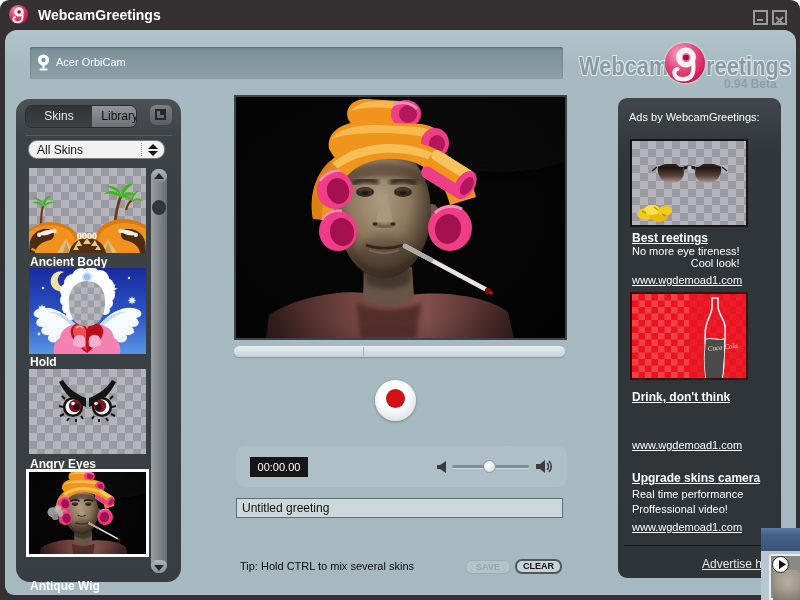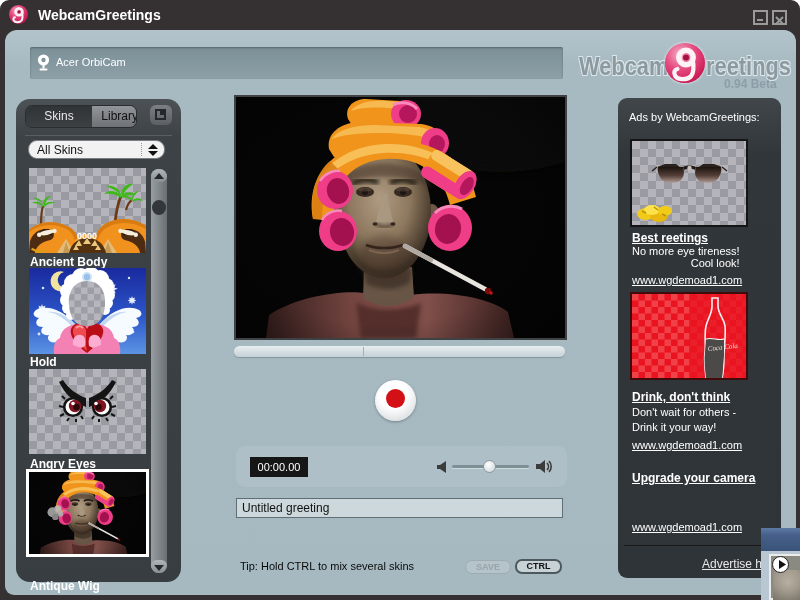--- a/index.html
+++ b/index.html
@@ -409,21 +409,21 @@
     <svg class="abs" style="left:531px; top:430px;" width="18" height="13" viewBox="0 0 18 13">
       <path d="M0 4 L4 4 L9 0 L9 13 L4 9 L0 9 Z" fill="#3c3c3c"></path>
       <path d="M11 3 A 5 5 0 0 1 11 10" stroke="#3c3c3c" stroke-width="1.6" fill="none"></path>
       <path d="M13 1 A 8 8 0 0 1 13 12" stroke="#3c3c3c" stroke-width="1.6" fill="none"></path>
     </svg>
 
     <div class="abs" style="left:231px; top:468px; width:327px; height:20px; background:#ccd8dc; border:1px solid #5f6f75; color:#111; font-size:12px; line-height:18px; padding-left:5px;">Untitled greeting</div>
 
     <div class="abs" style="left:235px; top:530px; color:#0a0a0a; font-size:11px;">Tip: Hold CTRL to mix several skins</div>
     <div class="abs" style="left:460px; top:530px; width:46px; height:14px; border-radius:7px; border:1px solid #9fadb2; background:#b5c4ca; color:#98a5aa; font-size:9px; font-weight:bold; text-align:center; line-height:12px;">SAVE</div>
-    <div class="abs" style="left:510px; top:529px; width:47px; height:15px; border-radius:7px; border:2px solid #4d585c; background:#c6d2d6; color:#111; font-size:9px; font-weight:bold; text-align:center; line-height:11px;">CTRL</div>
+    <div class="abs" style="left:510px; top:529px; width:47px; height:15px; border-radius:7px; border:2px solid #4d585c; background:#c6d2d6; color:#111; font-size:9px; font-weight:bold; text-align:center; line-height:11px;">CLEAR</div>
 
     <div class="abs" style="left:613px; top:68px; width:163px; height:480px; border-radius:9px; background:linear-gradient(#40464a, #31363a 12%, #2f3438);">
       <div class="abs" style="left:11px; top:13px; color:#fff; font-size:11px;">Ads by WebcamGreetings:</div>
       <div class="abs chk" style="left:12px; top:41px; width:118px; height:88px; border:2px solid #151515;" id="ad1">
         <svg width="114" height="84" viewBox="0 0 114 84">
           <defs>
             <linearGradient id="lensg" x1="0" y1="0" x2="0" y2="1">
               <stop offset="0%" stop-color="#1c1410"></stop>
               <stop offset="55%" stop-color="#564039"></stop>
               <stop offset="100%" stop-color="#b09a94"></stop>
@@ -466,23 +466,23 @@
 
           <g>
             <path d="M 80,4 L 86,4 L 86,12 C 86,20 92,24 93,32 C 94,42 92,52 92,62 C 92,72 91,80 90,84 L 74,84 C 73,76 72,68 73,58 C 74,48 72,40 74,32 C 76,24 80,20 80,12 Z" fill="none" stroke="#f8f0f0" stroke-width="1.6"></path>
             <path d="M 74,45 C 80,43 86,47 92,45 L 92,62 C 91,70 91,78 90,84 L 74,84 C 73,76 72,66 73,58 Z" fill="#4c4a48"></path>
             <path d="M 74,45 C 80,43 86,47 92,45" stroke="#f8f0f0" stroke-width="1.2" fill="none"></path>
             <text x="76" y="57" font-family="Liberation Serif" font-size="7" font-style="italic" fill="#e8e2da" transform="rotate(-6 76 57)">Coca Cola</text>
           </g>
         </svg>
       </div>
       <div class="abs" style="left:14px; top:292px; color:#fff; font-size:12px; font-weight:bold; text-decoration:underline;">Drink, don't think</div>
-      <div class="abs" style="left:14px; top:307px; color:#fff; font-size:11px; line-height:15px;">Don't wait for others -<br>Drink it your way!</div>
       <div class="abs" style="left:14px; top:341px; color:#fff; font-size:11px; text-decoration:underline;">www.wgdemoad1.com</div>
-      <div class="abs" style="left:14px; top:373px; color:#fff; font-size:12px; font-weight:bold; text-decoration:underline;">Upgrade your camera</div>
+      <div class="abs" style="left:14px; top:373px; color:#fff; font-size:12px; font-weight:bold; text-decoration:underline;">Upgrade skins camera</div>
+      <div class="abs" style="left:14px; top:389px; color:#fff; font-size:11px; line-height:15px;">Real time performance<br>Proffessional video!</div>
       <div class="abs" style="left:14px; top:423px; color:#fff; font-size:11px; text-decoration:underline;">www.wgdemoad1.com</div>
       <div class="abs" style="left:6px; top:447px; width:140px; height:1px; background:#1a1a1a;"></div>
       <div class="abs" style="left:84px; top:459px; color:#e8e8e8; font-size:12px; text-decoration:underline;">Advertise here</div>
     </div>
 
   </div>
 
   <div class="abs" style="left:761px; top:528px; width:39px; height:72px; background:#b9c7d2;">
     <div class="abs" style="left:0; top:0; width:100%; height:23px; background:linear-gradient(#5d7aa3 0%, #46608a 30%, #3a5378 100%);"></div>
     <div class="abs" style="left:8px; top:26px; width:31px; height:46px; background:#8a8a82; border:2px solid #ececec; border-right:none;">

